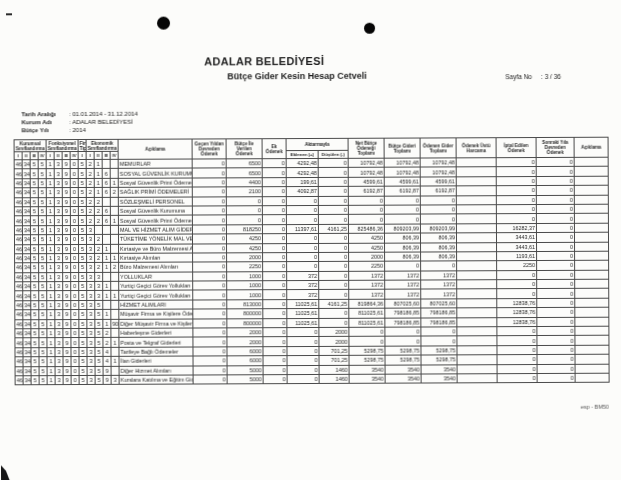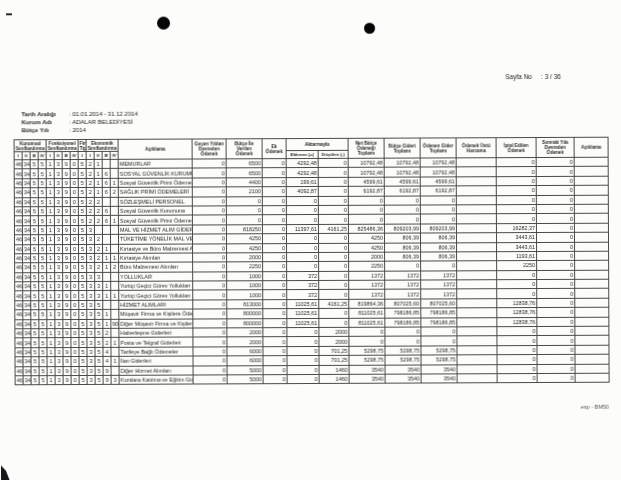--- a/index.html
+++ b/index.html
@@ -76,20 +76,22 @@
 <body>
 
 <div class="page">
   <div class="content">
 
     <div class="tick"></div>
     <div class="hole left"></div>
     <div class="hole right"></div>
     <div class="corner"></div>
 
+    <div class="title">ADALAR BELEDİYESİ</div>
+    <div class="subtitle">Bütçe Gider Kesin Hesap Cetveli</div>
     <div class="pageno">
       <span class="lbl">Sayfa No</span>
       <span>: 3 / 36</span>
     </div>
 
     <div class="meta">
       <div class="row">
         <span class="lbl">Tarih Aralığı</span>
         <span>: 01.01.2014 - 31.12.2014</span>
       </div>

